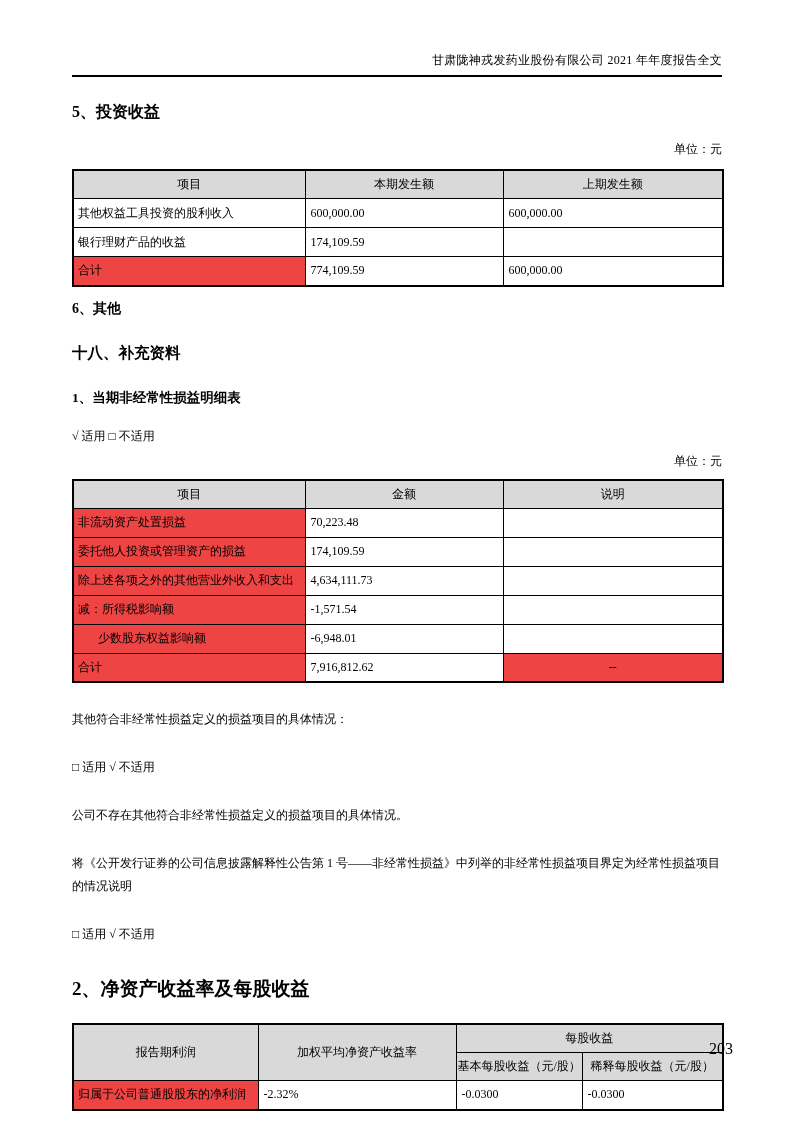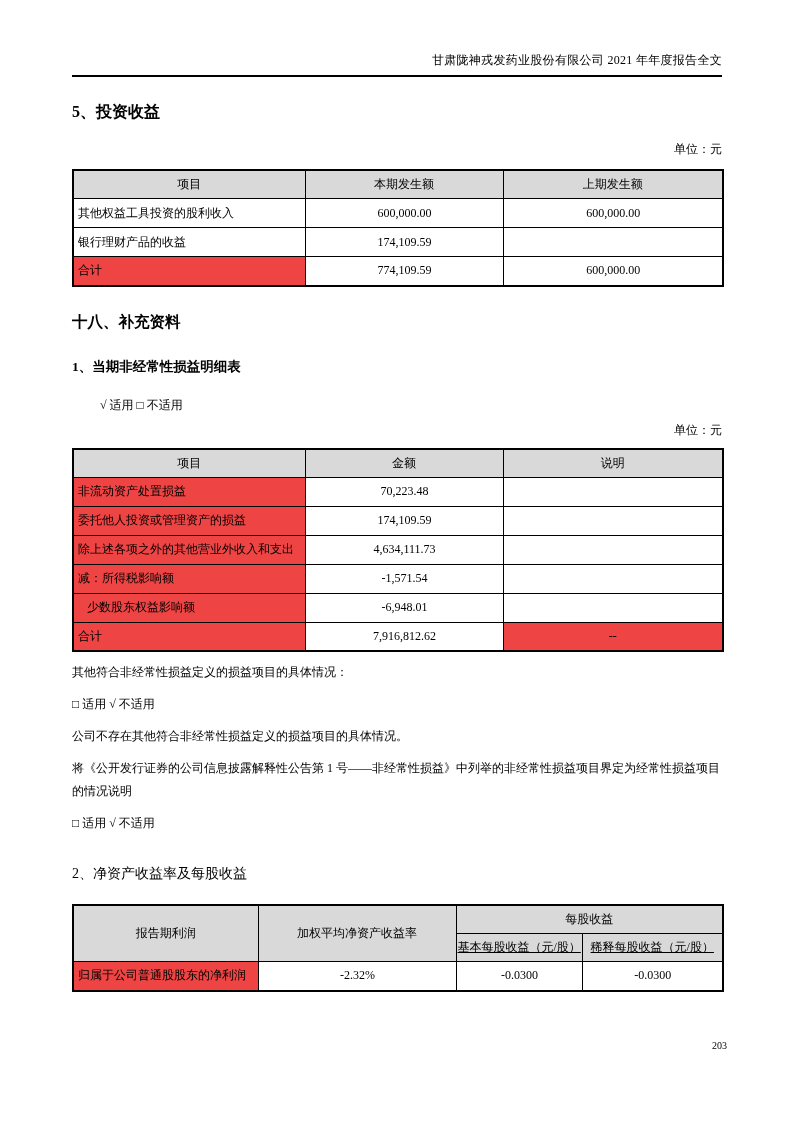--- a/index.html
+++ b/index.html
@@ -15,47 +15,47 @@
   .doc-header {
     padding-top:52px; padding-bottom:6px;
     border-bottom:2px solid #000;
     text-align:right; font-size:12px; letter-spacing:0.3px;
   }
 
   .h-num    { font-size:16px;   font-weight:bold; margin-top:25px; }
   .h-num2   { font-size:14px;   font-weight:bold; margin-top:13px; }
   .h-chapter{ font-size:15.5px; font-weight:bold; margin-top:25px; }
   .h-sub    { font-size:13.5px; font-weight:bold; margin-top:25px; }
-  .h-sub2   { font-size:14px; font-weight:normal; margin-top:30px; }
+  .h-sub2   { font-size:19px; font-weight:bold; margin-top:30px; }
 
   .unit  { text-align:right; font-size:12px; margin-top:18px; }
   .unit2 { text-align:right; font-size:12px; margin-top:8px; }
-  .applicability  { font-size:12px; margin-top:21px;margin-left:28px; }
+  .applicability  { font-size:12px; margin-top:21px; }
   .applicability2 { font-size:12px; margin-top:7px; }
-  .para  { font-size:12px; margin-top:9px; line-height:23px; }
+  .para  { font-size:12px; margin-top:25px; line-height:23px; }
 
   table { width:650px; border-collapse:collapse; border:2px solid #000; table-layout:fixed; }
   .tbl-gap1 { margin-top:11px; }
   .tbl-gap2 { margin-top:9px; }
   .tbl-gap3 { margin-top:21px; }
   th, td {
     border:1px solid #000; font-size:12px; font-weight:normal;
     padding:3px 5px; line-height:21px; vertical-align:middle;
     overflow:hidden;
   }
   th { background:#d9d9d9; text-align:center; height:16px; }
   tr.std { height:29px;margin-top:31px; }
   .cell-label { text-align:left; padding-left:4px; padding-right:2px; }
-  .cell-num   { text-align:center; padding-right:4px; }
+  .cell-num   { text-align:left; padding-right:4px; }
   .cell-center{ text-align:center; }
   .shade { background:#ef4444; }
-  .indent { padding-left:13px; }
-  .nowrap { white-space:nowrap; padding-left:1px; padding-right:1px;text-decoration:underline; }
+  .indent { padding-left:24px; }
+  .nowrap { white-space:nowrap; padding-left:1px; padding-right:1px; }
 
-  .page-number { position:absolute; top:1040px; right:66px; font-size:10px; }
+  .page-number { position:absolute; top:1040px; right:60px; font-size:16px; }
 </style>
 </head>
 <body>
 
 <div class="page">
   <div class="content">
 
     <div class="doc-header">甘肃陇神戎发药业股份有限公司 2021 年年度报告全文</div>
 
     <div class="h-num">5、投资收益</div>
@@ -85,20 +85,21 @@
         <td class="cell-num"></td>
       </tr>
       <tr class="std">
         <td class="cell-label shade">合计</td>
         <td class="cell-num">774,109.59</td>
         <td class="cell-num">600,000.00</td>
       </tr>
     </tbody>
       </table>
 
+    <div class="h-num2">6、其他</div>
 
     <div class="h-chapter">十八、补充资料</div>
 
     <div class="h-sub">1、当期非经常性损益明细表</div>
 
     <div class="applicability">√ 适用 □ 不适用</div>
 
     <div class="unit2">单位：元</div>
 
     <table class="tbl-gap2">

